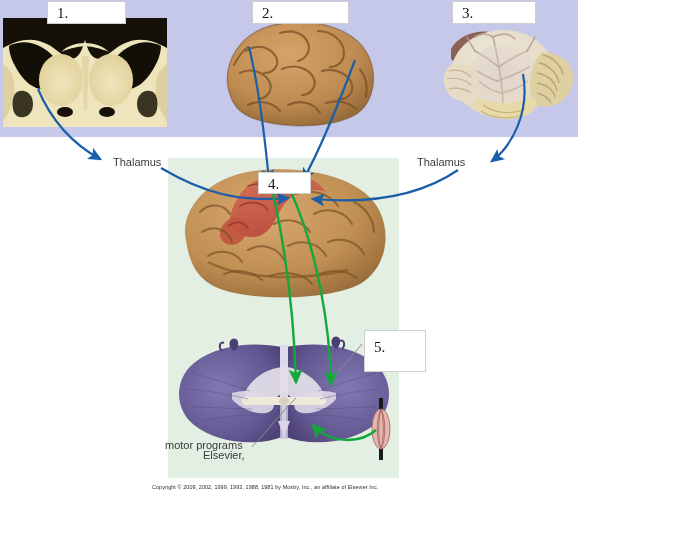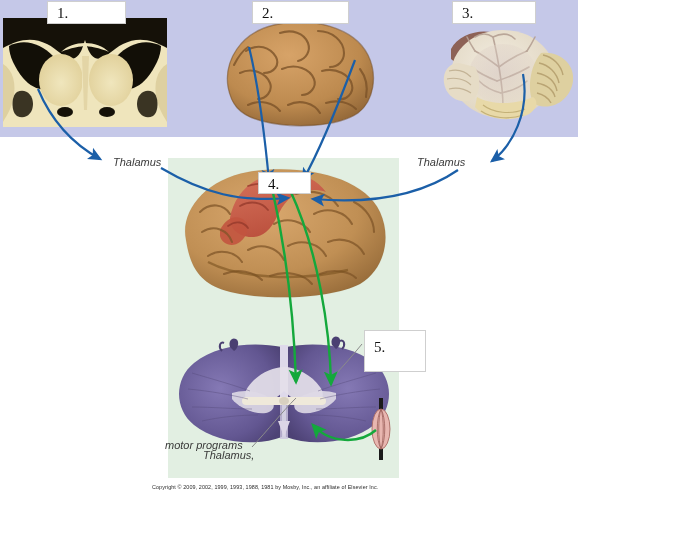--- a/index.html
+++ b/index.html
@@ -52,21 +52,20 @@
   #numbox5 { left: 364px; top: 330px; width: 62px;  height: 42px; padding-top: 9px; }
 
   
   .txtlabel {
     position: absolute;
     font-family: "Liberation Sans", sans-serif;
     font-size: 11px;
     color: #3a3a3a;
     white-space: nowrap;
     z-index: 30;
-    font-style: italic;
   }
   #thalamus-left  { left: 113px; top: 156px; }
   #thalamus-right { left: 417px; top: 156px; }
   #reflexes-1 { left: 203px; top: 449px; }
   #reflexes-2 { left: 165px; top: 439px; }
 
   .copyright {
     position: absolute;
     left: 152px; top: 484px;
     font-family: "Liberation Sans", sans-serif;
@@ -368,21 +367,21 @@
       <path d="M272,188 C286,250 294,320 296,382"></path>
       <path d="M290,190 C318,250 330,330 331,384"></path>
       <path d="M376,430 C360,444 330,444 313,425"></path>
     </g>
   </svg>
 
   <div class="txtlabel" id="thalamus-left">Thalamus</div>
 
   <div class="txtlabel" id="thalamus-right">Thalamus</div>
 
-  <div class="txtlabel" id="reflexes-1">Thalamus,</div>
+  <div class="txtlabel" id="reflexes-1">Elsevier,</div>
 
   <div class="txtlabel" id="reflexes-2">motor programs</div>
 
   <div class="copyright">Copyright © 2009, 2002, 1999, 1993, 1988, 1981 by Mosby, Inc., an affiliate of Elsevier Inc.</div>
 
   <div class="numbox" id="numbox1">1.</div>
 
   <div class="numbox" id="numbox2">2.</div>
 
   <div class="numbox" id="numbox3">3.</div>

